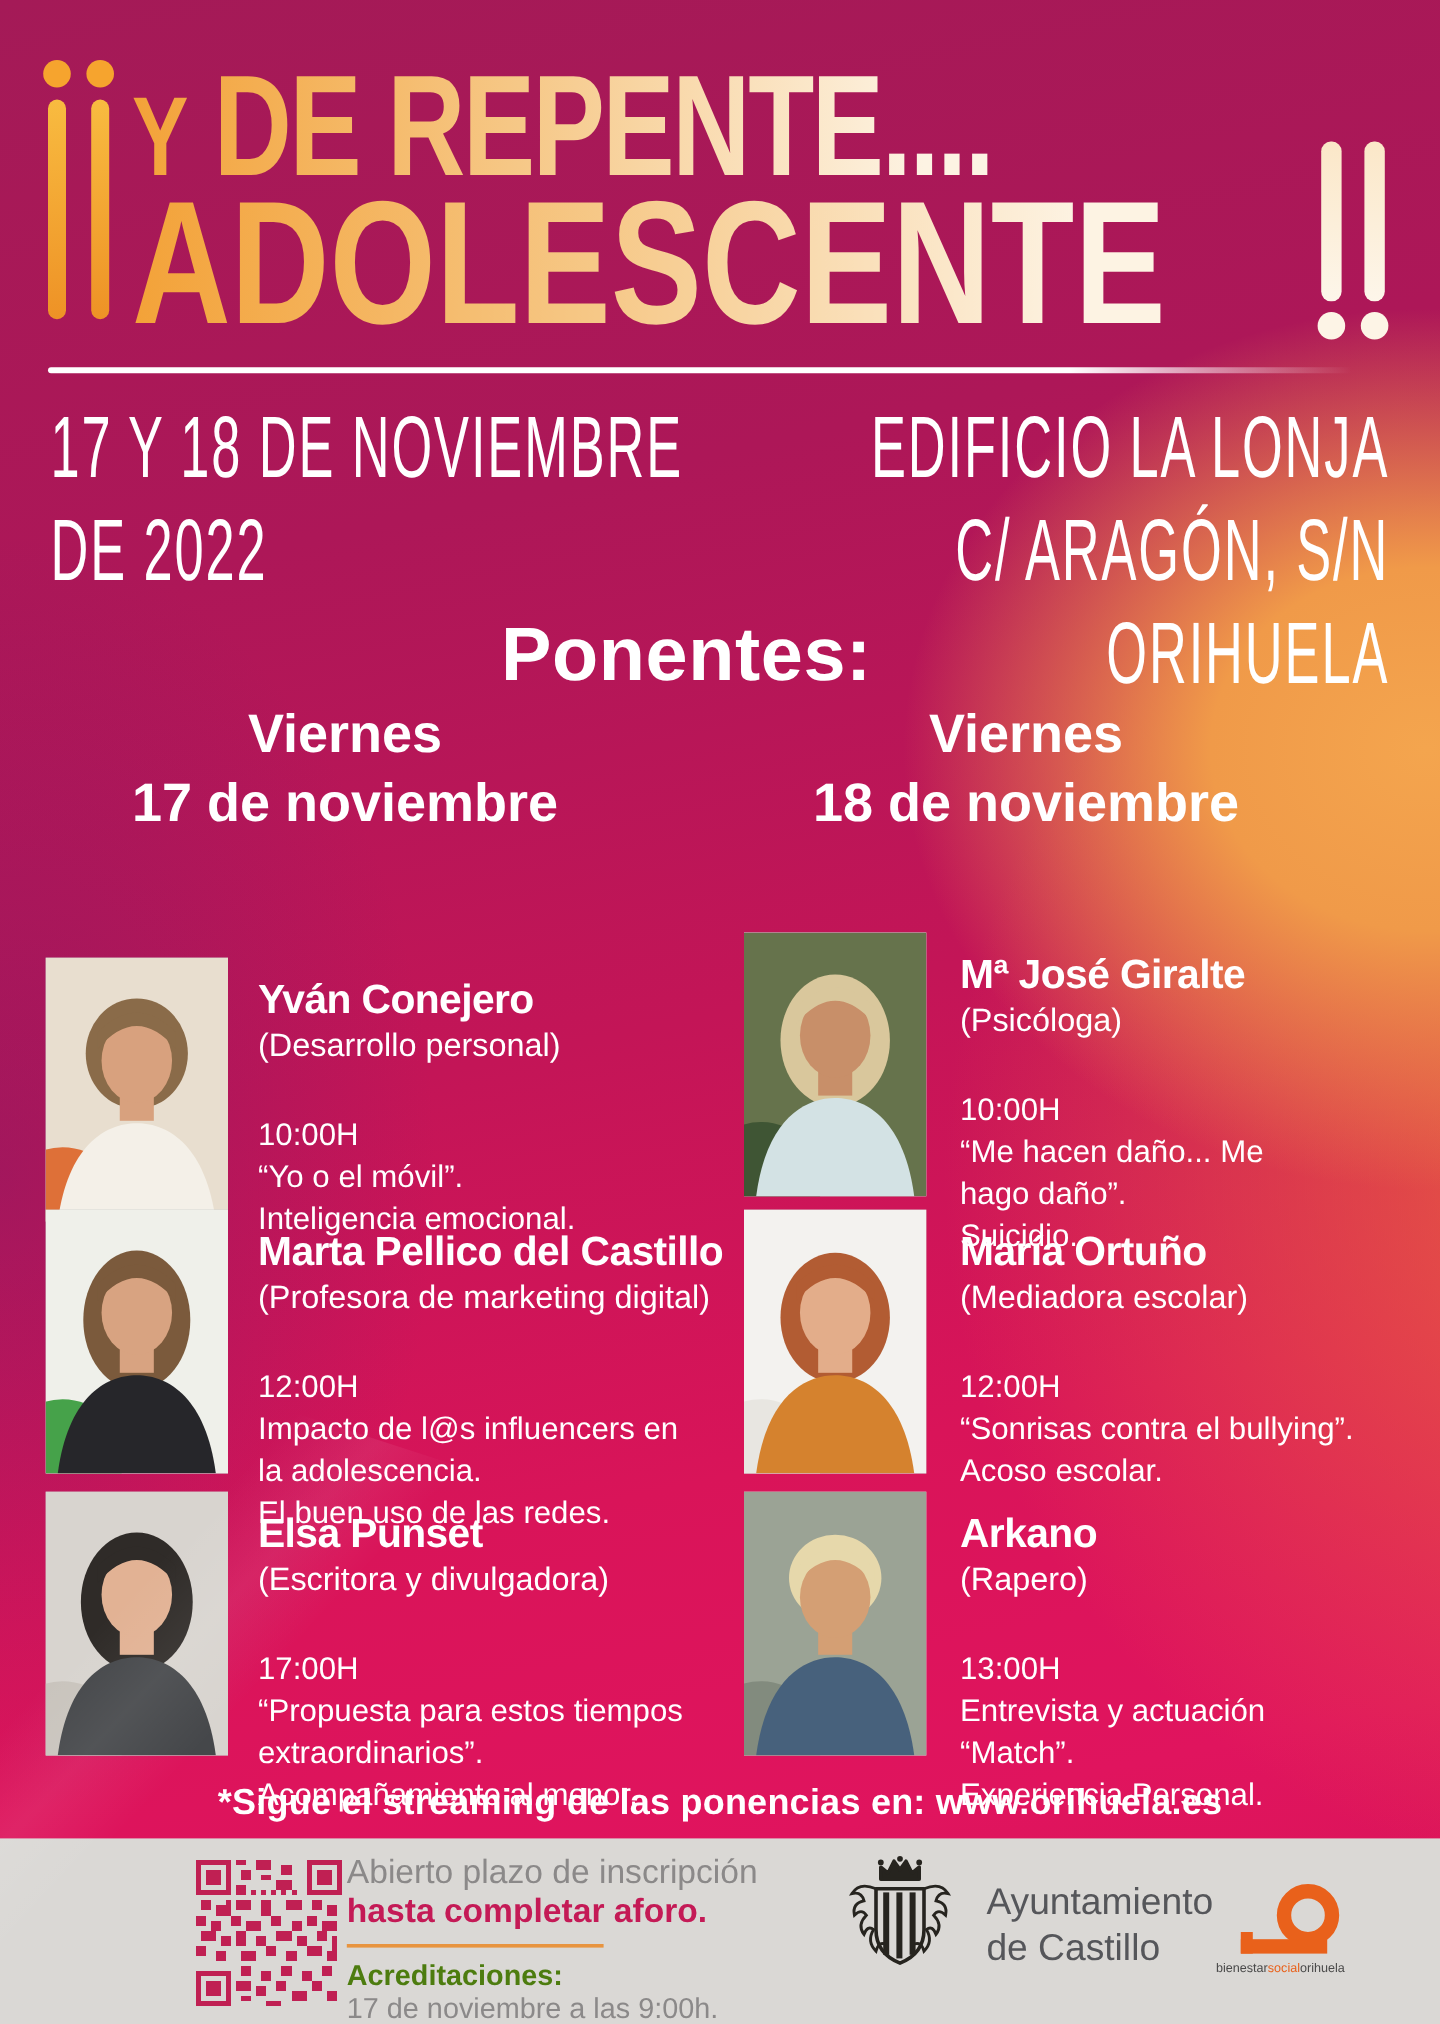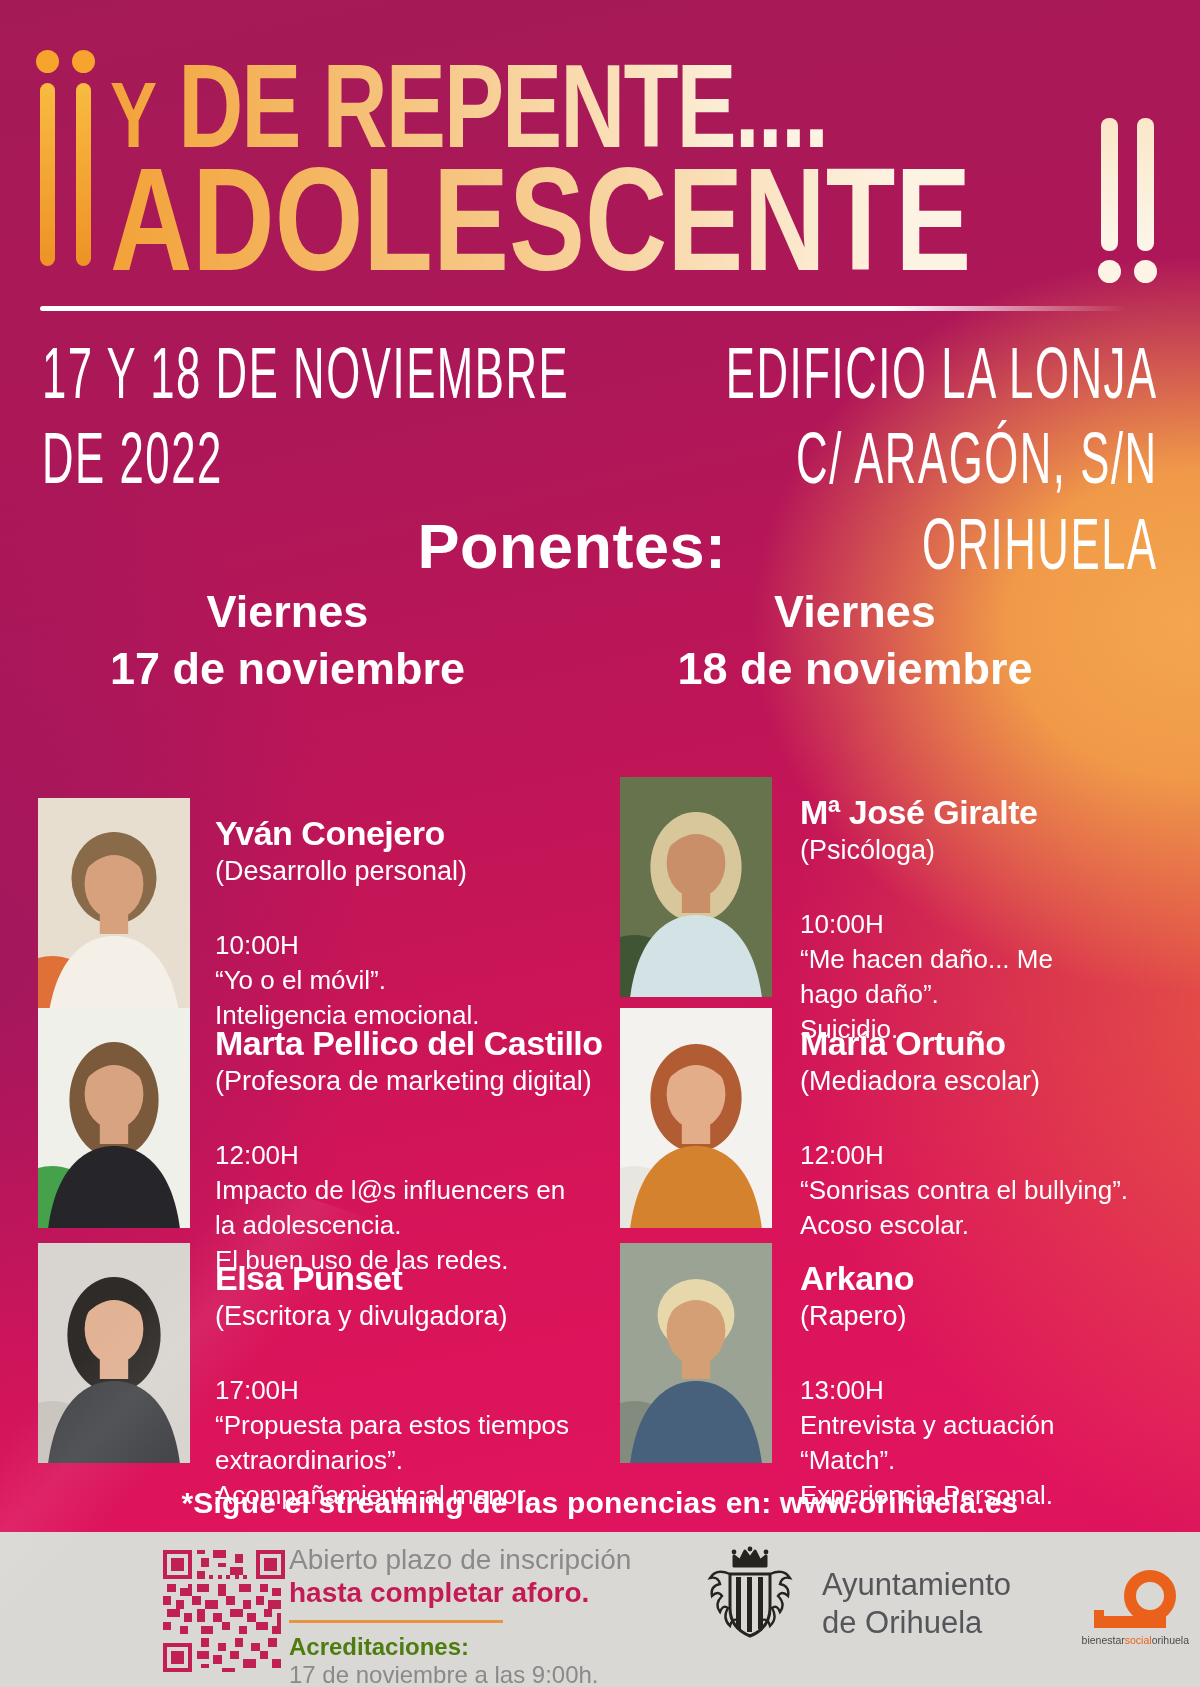--- a/index.html
+++ b/index.html
@@ -79,21 +79,21 @@
   .footer { position:absolute; left:0; top:1532px; width:1200px; height:155px; background:#dad8d5; }
   .qr { position:absolute; left:163px; top:18px; width:122px; height:122px; }
   .inscr { position:absolute; left:289px; top:12px; }
   .inscr-l1 { font-size:28px; color:#8b8989; line-height:31px; }
   .inscr-l2 { font-size:28px; color:#c41a56; font-weight:700; line-height:31px; margin-top:2px; }
   .orange-rule { width:214px; height:3px; background:#e8943f; margin:12px 0 10px; }
   .accr-label { font-size:24px; color:#4d7c0f; font-weight:700; line-height:28px; }
   .accr-text { font-size:24px; color:#8b8989; line-height:28px; }
   .crest { position:absolute; left:700px; top:12px; width:100px; height:120px; }
   .council { position:absolute; left:822px; top:34px; font-size:31px; line-height:38px; color:#55565a; }
-  .ssocial { position:absolute; left:1065px; top:38px; width:124px; text-align:right; }
+  .ssocial { position:absolute; left:1005px; top:38px; width:124px; text-align:center; }
   .ssocial svg { display:block; margin:0 auto; }
   .ssocial-text { font-size:10.5px; line-height:12px; color:#4a4a4a; white-space:nowrap; }
   .ssocial-text .mid { color:#e9611b; }
 </style>
 </head>
 <body>
 
 <div class="poster">
 
   <div class="excl excl-left">
@@ -374,21 +374,21 @@
         <rect x="36" y="33" width="5" height="52"></rect>
           <rect x="47" y="33" width="5" height="55"></rect>
           <rect x="58" y="33" width="5" height="52"></rect>
         <path d="M30,30 q-14,-6 -20,4 q8,-2 10,6 q-10,2 -8,12 q6,-6 10,0 q-8,8 -2,16 q3,-8 8,-4 q-6,10 2,18 q2,-8 8,-6" fill="none" stroke="#26241f" stroke-width="2.4"></path>
         <path d="M70,30 q14,-6 20,4 q-8,-2 -10,6 q10,2 8,12 q-6,-6 -10,0 q8,8 2,16 q-3,-8 -8,-4 q6,10 -2,18 q-2,-8 -8,-6" fill="none" stroke="#26241f" stroke-width="2.4"></path>
       </g>
     </svg>
 
     <div class="council">
       <div>Ayuntamiento</div>
-      <div>de Orihuela</div>
+      <div>de Castillo</div>
     </div>
 
     <div class="ssocial">
       <svg width="110" height="64" viewBox="0 0 110 64">
         <circle cx="78" cy="26" r="20" fill="none" stroke="#e9611b" stroke-width="12"></circle>
         <rect x="22" y="40" width="10" height="18" fill="#e9611b"></rect>
         <rect x="22" y="46" width="72" height="12" fill="#e9611b"></rect>
       </svg>
       <div class="ssocial-text"><span>bienestar</span><span class="mid">social</span><span>orihuela</span></div>
     </div>

